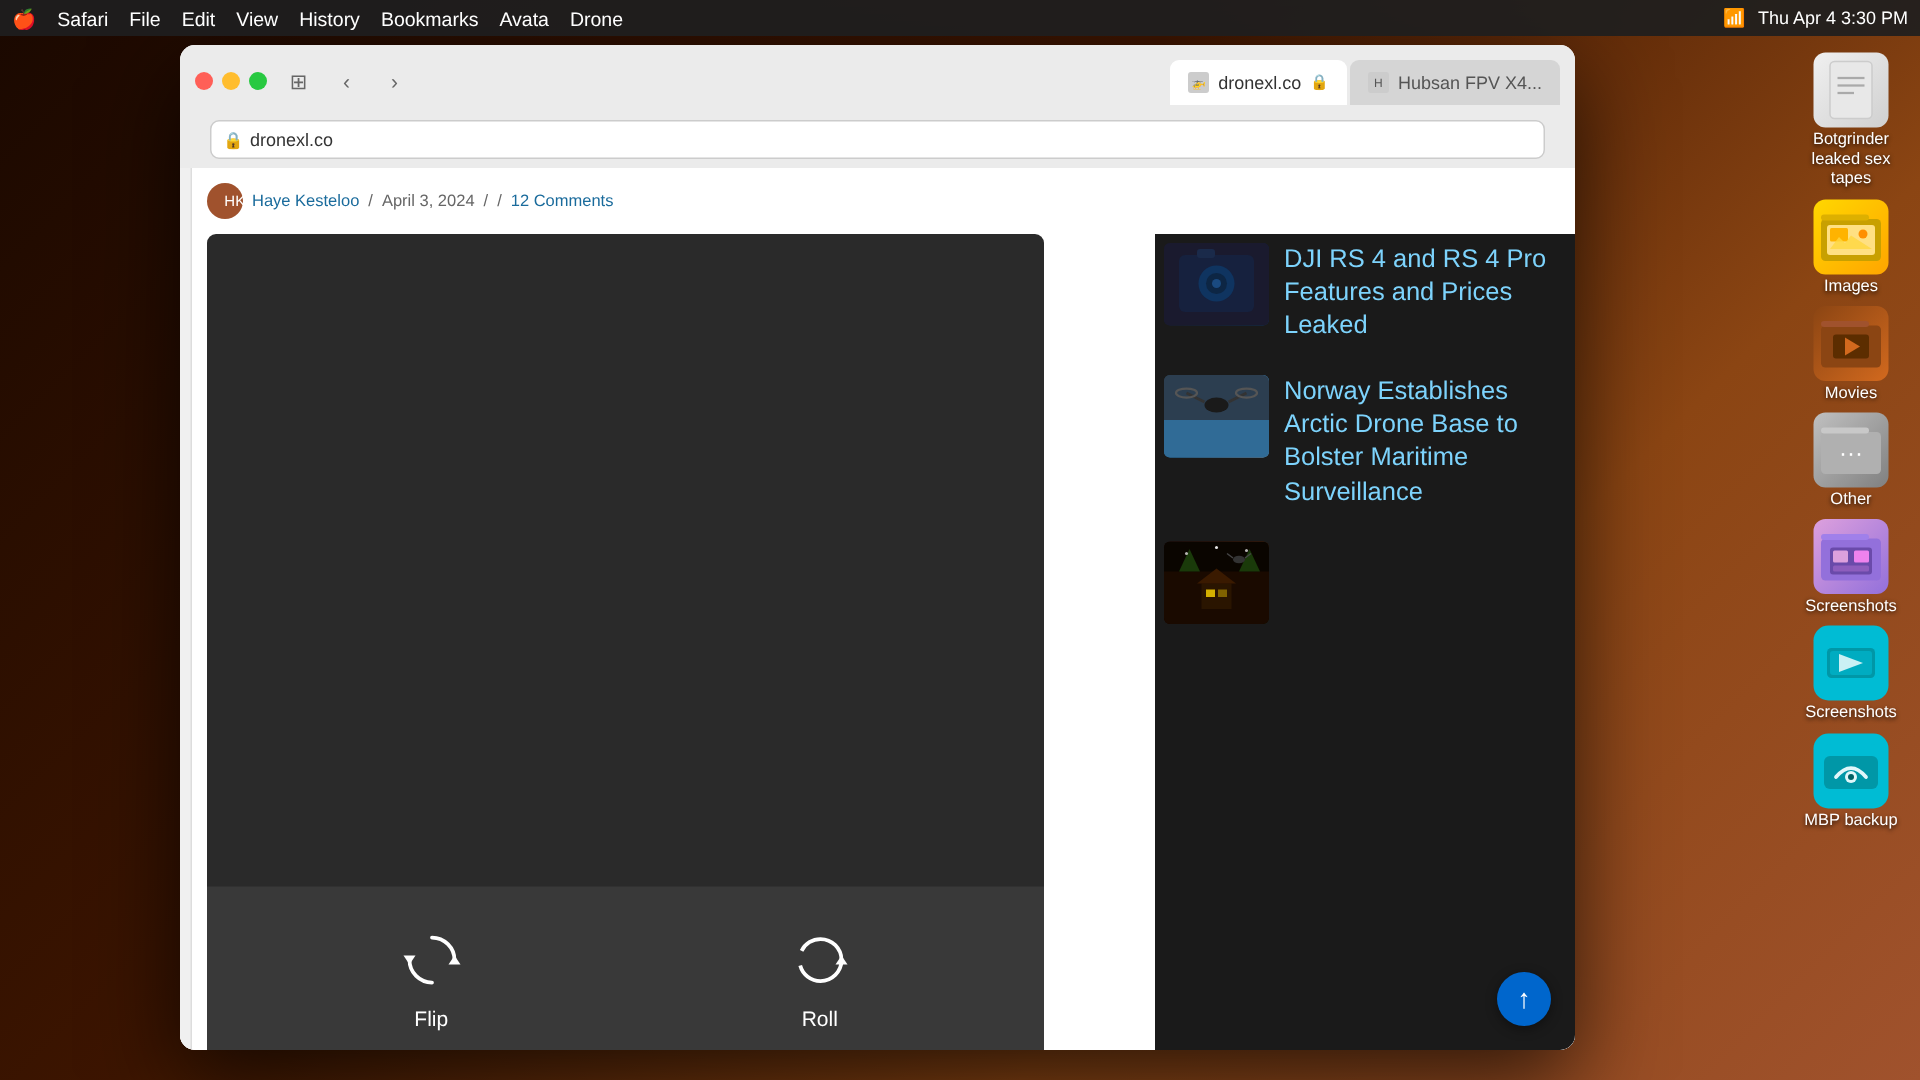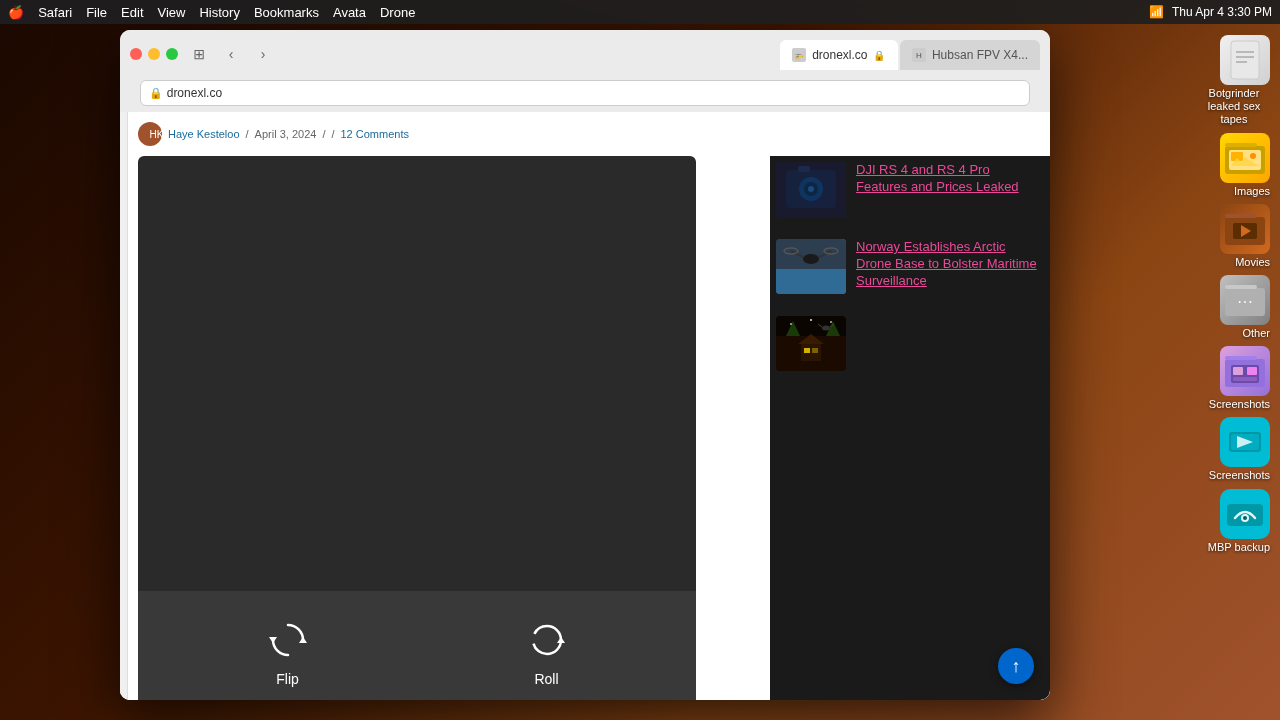--- a/index.html
+++ b/index.html
@@ -283,25 +283,24 @@
     }
     .related-thumb {
       width: 70px;
       height: 55px;
       flex-shrink: 0;
       border-radius: 4px;
       overflow: hidden;
       background: #444;
     }
     .related-title {
-      font-size: 13px;
-      color: #ec4899;
+      font-size: 17px;
+      color: #7dd3fc;
       line-height: 1.3;
       flex: 1;
-      text-decoration: underline;
     }
 
     
     .thumb-camera { background: linear-gradient(135deg, #1a1a2e, #16213e, #0f3460); }
     .thumb-arctic { background: linear-gradient(135deg, #2c3e50, #3498db, #85c1e9); }
     .thumb-house { background: linear-gradient(135deg, #1a0500, #4a1a00, #2d5016); }
 
     
     .scroll-btn {
       position: absolute;
@@ -327,21 +326,21 @@
       right: 10px;
       top: 35px;
       display: flex;
       flex-direction: column;
       gap: 6px;
       align-items: center;
     }
     .desktop-icon {
       display: flex;
       flex-direction: column;
-      align-items: flex-end;
+      align-items: center;
       gap: 2px;
       cursor: pointer;
       width: 72px;
     }
     .icon-img {
       width: 50px;
       height: 50px;
       border-radius: 8px;
       display: flex;
       align-items: center;

